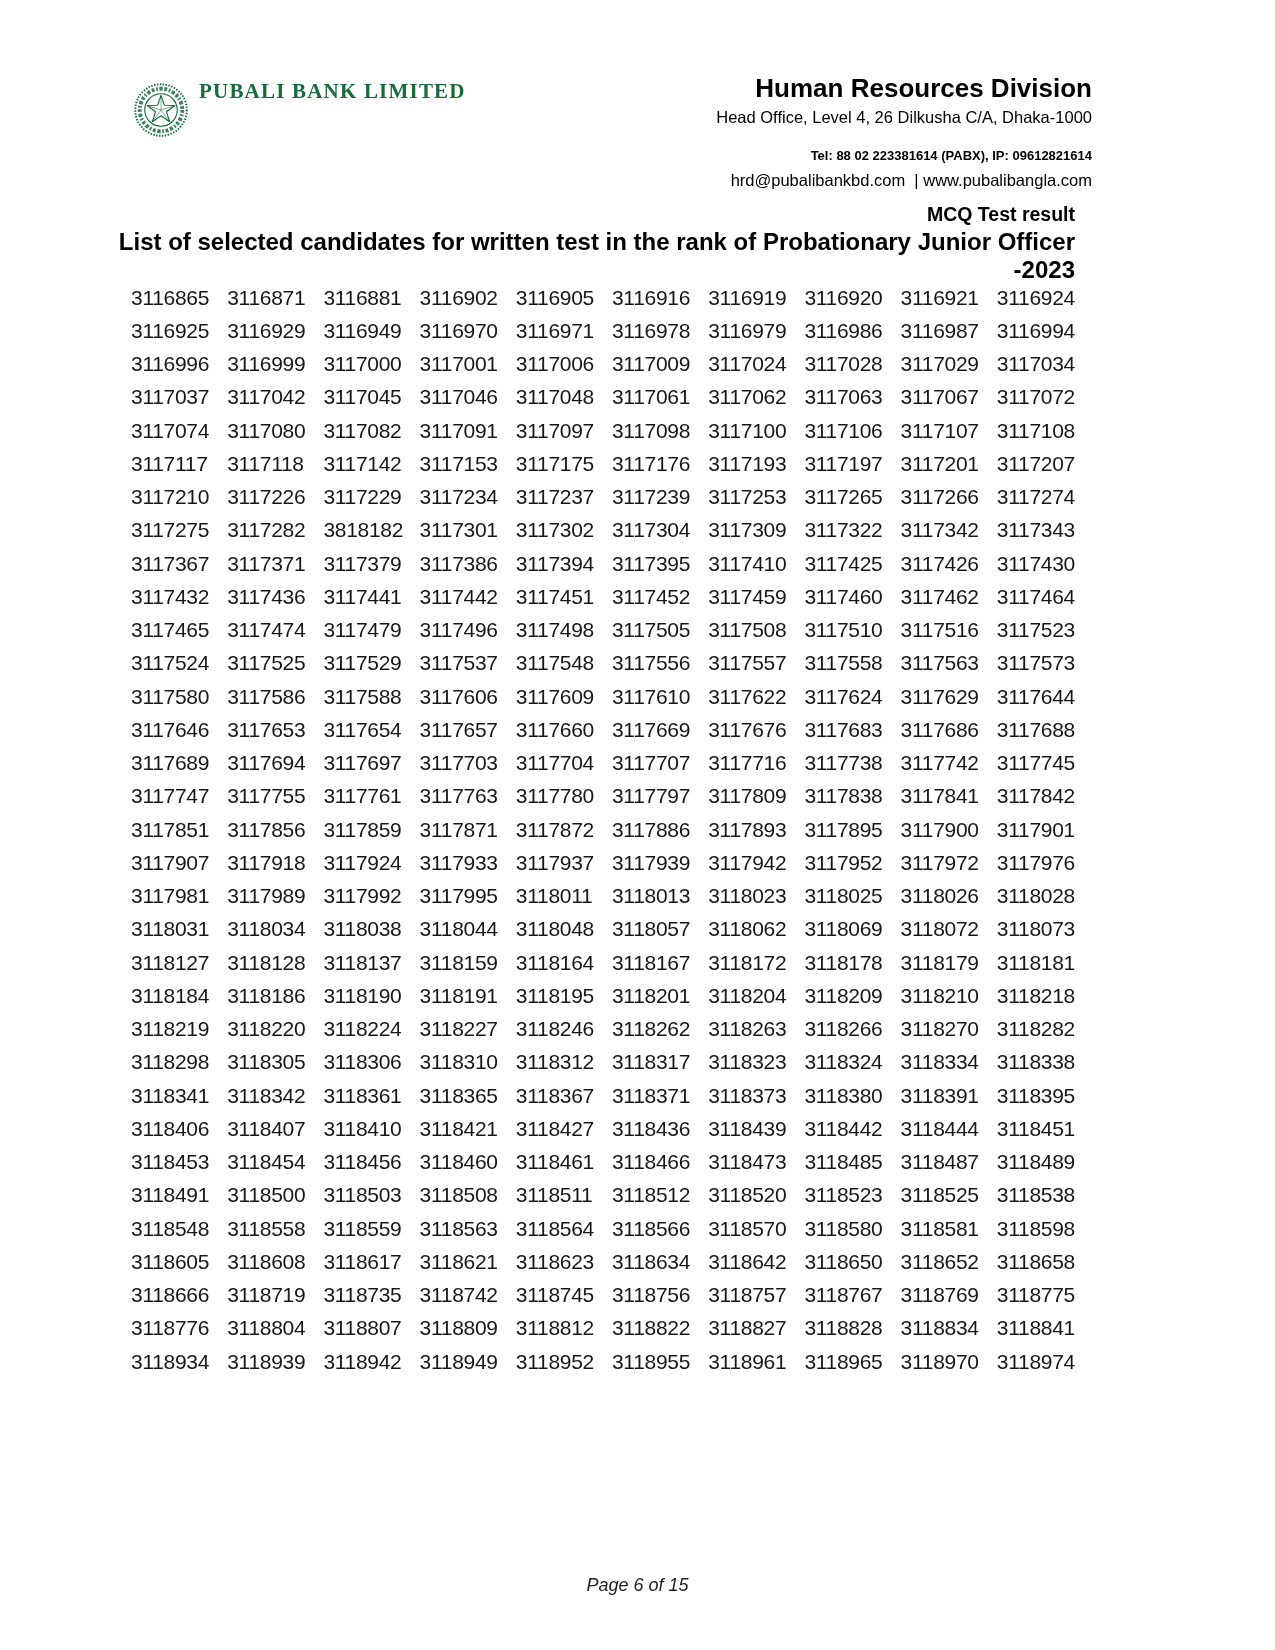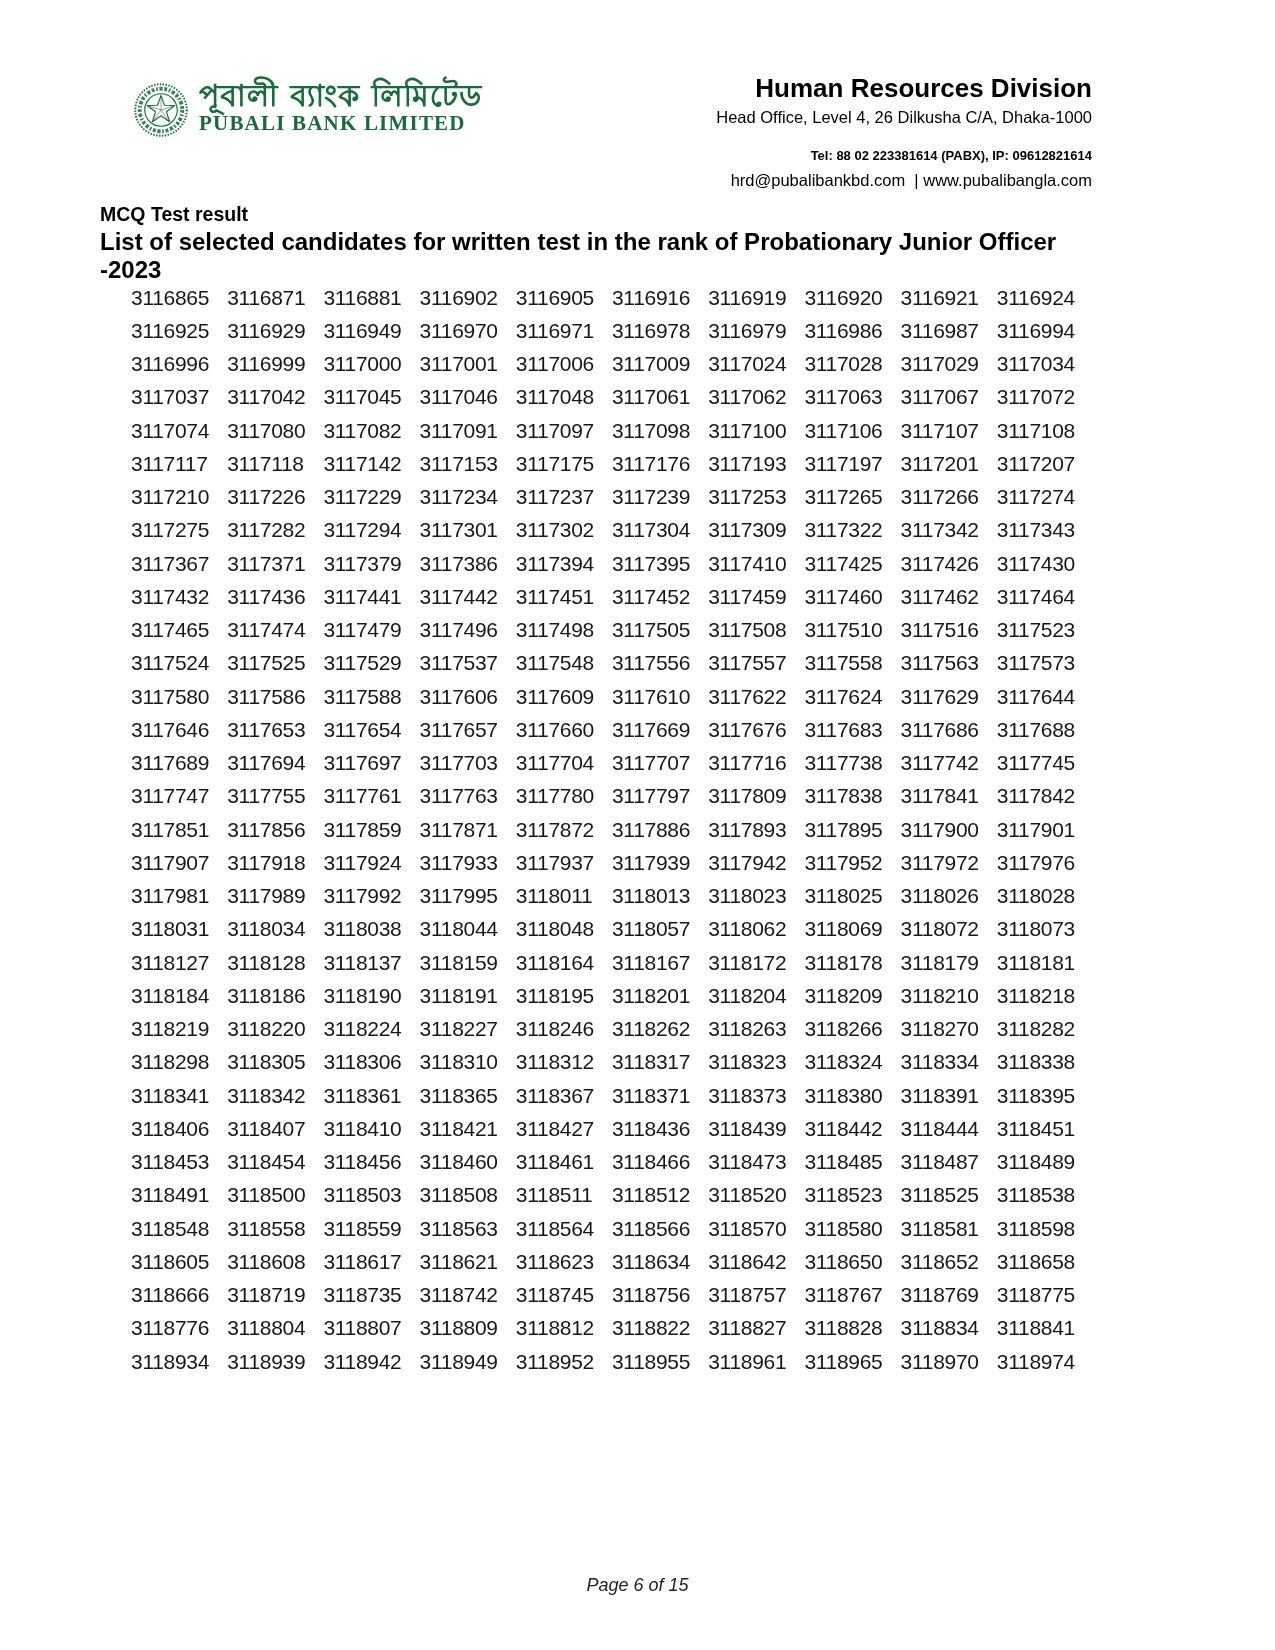--- a/index.html
+++ b/index.html
@@ -29,21 +29,21 @@
   }
 
   
   .header-right{position:absolute;top:74px;right:183px;text-align:right;color:#000;}
   .division-title{font-size:26px;font-weight:bold;line-height:29px;letter-spacing:0;}
   .division-address{font-size:16.5px;line-height:20px;margin-top:4px;}
   .division-phone{font-size:13px;line-height:20px;font-weight:bold;margin-top:19px;}
   .division-contact{font-size:16.5px;line-height:20px;margin-top:4px;white-space:pre;}
 
   
-  .title-block{position:absolute;left:100px;top:201px;width:975px;text-align:left;color:#000;}
+  .title-block{position:absolute;left:100px;top:201px;width:975px;text-align:right;color:#000;}
   .doc-title{font-size:19.5px;font-weight:bold;line-height:27px;}
   .doc-subtitle{font-size:24px;font-weight:bold;line-height:28px;}
 
   
   .results-grid{position:absolute;left:131px;top:281px;width:962px;}
   .results-row{display:grid;grid-template-columns:repeat(10,1fr);height:33.25px;align-items:center;}
   .roll-cell{
     font-size:21px;letter-spacing:-0.3px;color:#171717;
     text-align:left;white-space:nowrap;font-weight:400;
   }
@@ -65,21 +65,20 @@
         <circle cx="50" cy="50" r="29" fill="#ffffff" stroke="currentColor" stroke-width="2"></circle>
         <polygon points="50,24 56.1,41.6 74.7,42 59.9,53.2 65.3,71 50,60.4 34.7,71 40.1,53.2 25.3,42 43.9,41.6" fill="none" stroke="currentColor" stroke-width="2" stroke-linejoin="round"></polygon>
         <line x1="50" y1="50" x2="50" y2="24" stroke="currentColor" stroke-width="1"></line>
         <line x1="50" y1="50" x2="74.7" y2="42" stroke="currentColor" stroke-width="1"></line>
         <line x1="50" y1="50" x2="65.3" y2="71" stroke="currentColor" stroke-width="1"></line>
         <line x1="50" y1="50" x2="34.7" y2="71" stroke="currentColor" stroke-width="1"></line>
         <line x1="50" y1="50" x2="25.3" y2="42" stroke="currentColor" stroke-width="1"></line>
       </svg>
     </span>
     <div class="logo-text">
-      <div class="logo-bengali">পূবালী ব্যাংক লিমিটেড</div>
       <div class="logo-english">PUBALI BANK LIMITED</div>
     </div>
   </div>
 
   <div class="header-right">
     <div class="division-title">Human Resources Division</div>
     <div class="division-address">Head Office, Level 4, 26 Dilkusha C/A, Dhaka-1000</div>
     <div class="division-phone">Tel: 88 02 223381614 (PABX), IP: 09612821614</div>
     <div class="division-contact">hrd@pubalibankbd.com  | www.pubalibangla.com</div>
   </div>
@@ -170,21 +169,21 @@
         <div class="roll-cell">3117237</div>
         <div class="roll-cell">3117239</div>
         <div class="roll-cell">3117253</div>
         <div class="roll-cell">3117265</div>
         <div class="roll-cell">3117266</div>
         <div class="roll-cell">3117274</div>
       </div>
       <div class="results-row">
         <div class="roll-cell">3117275</div>
         <div class="roll-cell">3117282</div>
-        <div class="roll-cell">3117294</div>
+        <div class="roll-cell">3818182</div>
         <div class="roll-cell">3117301</div>
         <div class="roll-cell">3117302</div>
         <div class="roll-cell">3117304</div>
         <div class="roll-cell">3117309</div>
         <div class="roll-cell">3117322</div>
         <div class="roll-cell">3117342</div>
         <div class="roll-cell">3117343</div>
       </div>
       <div class="results-row">
         <div class="roll-cell">3117367</div>

